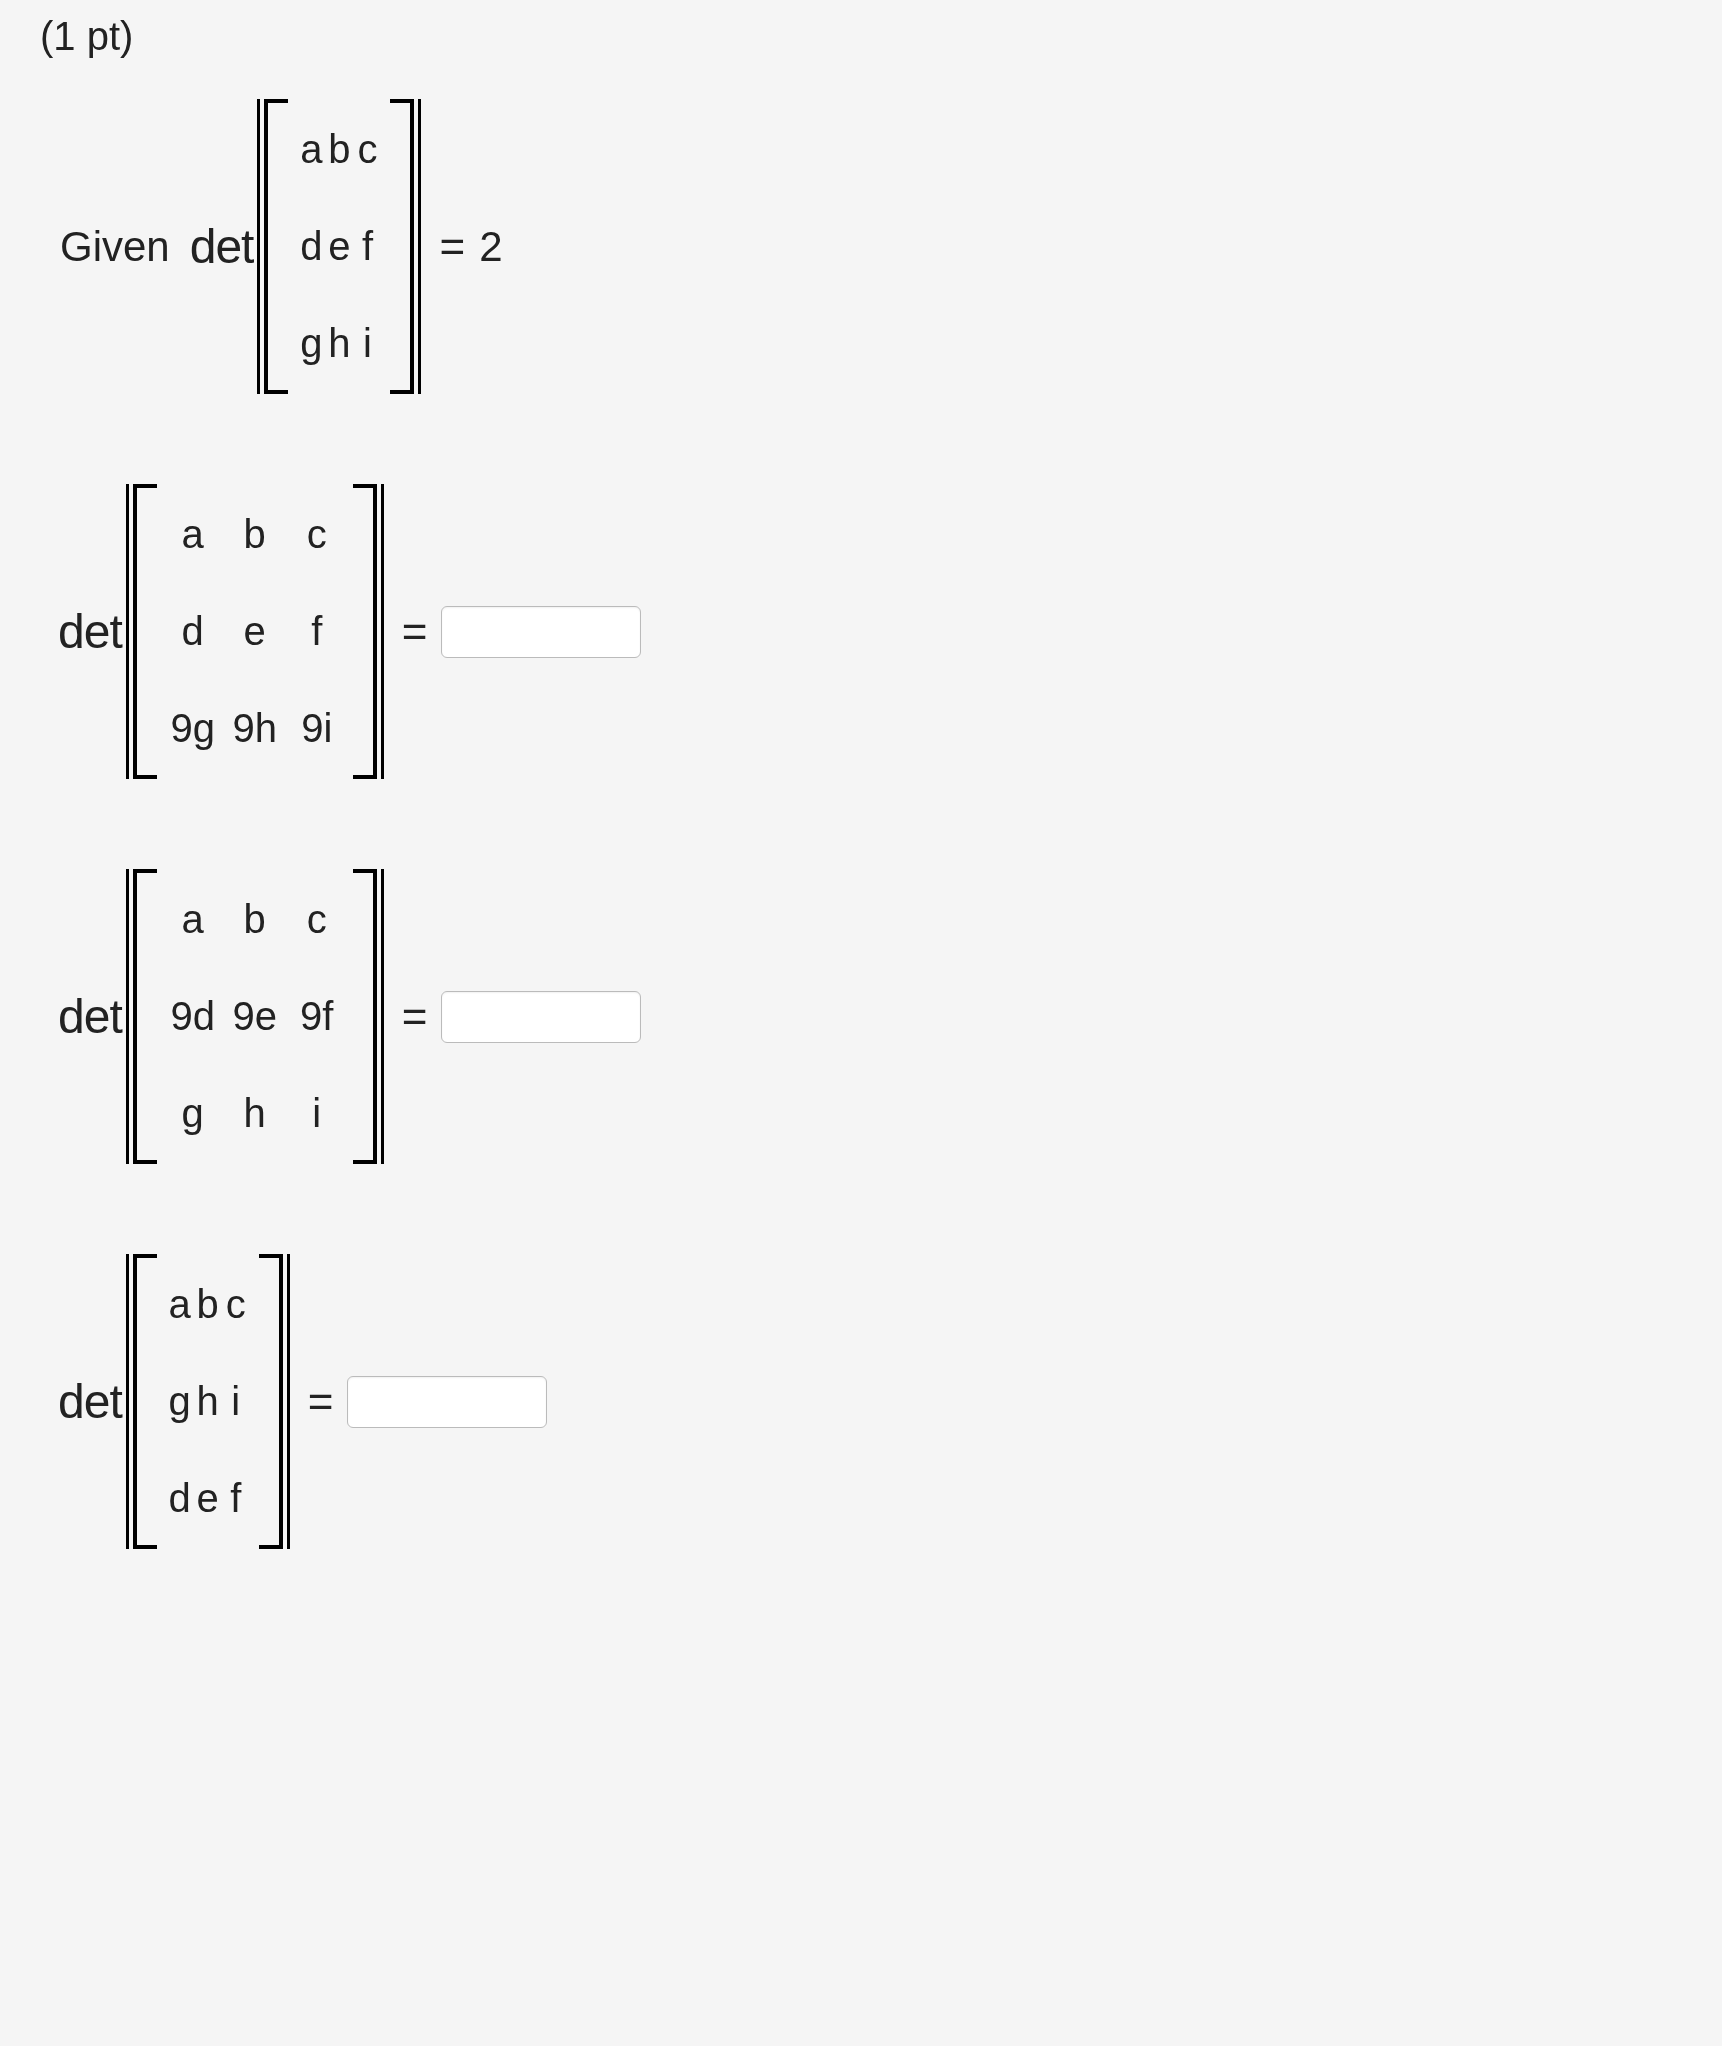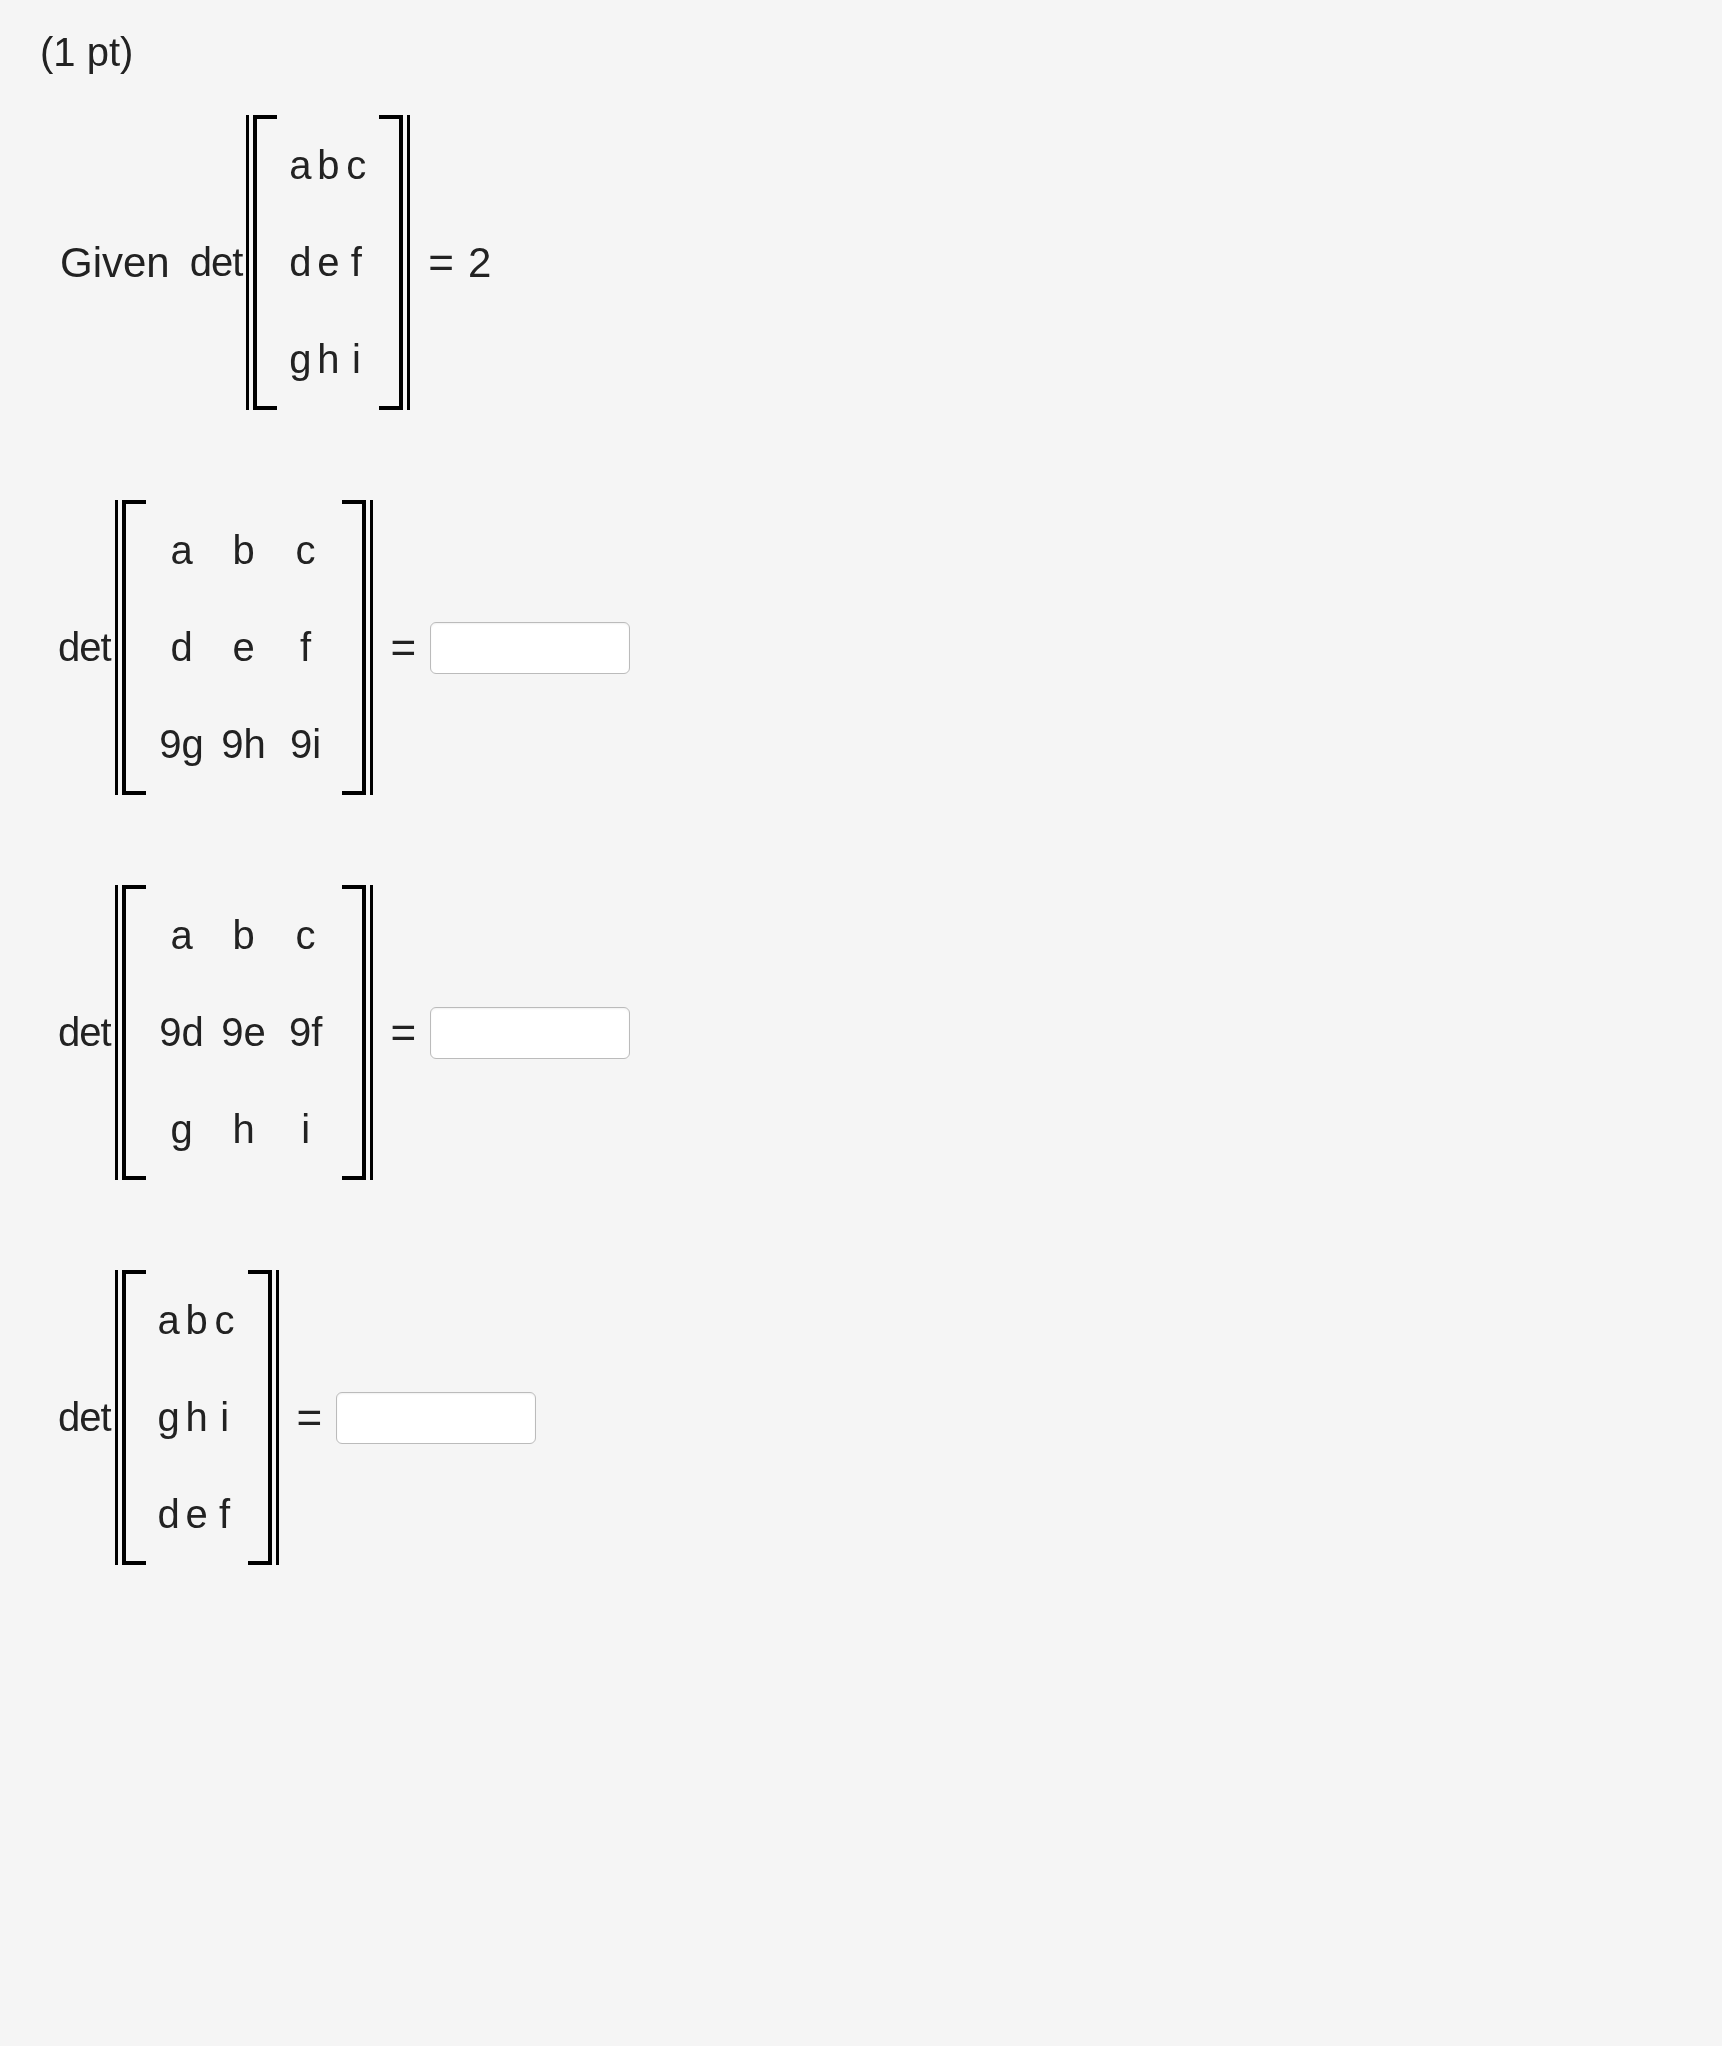--- a/index.html
+++ b/index.html
@@ -1,20 +1,20 @@
 <!DOCTYPE html>
 <html><head>
 <meta charset="utf-8">
 <style>
   html,body{margin:0;padding:0;background:#f5f5f5;font-family:Arial,Helvetica,sans-serif;color:#222}
-  .page{padding:30px 40px;width:1430px;box-sizing:border-box}
+  .page{padding:14px 40px;width:1430px;box-sizing:border-box}
   .pts{font-size:40px;margin-bottom:40px}
   .row{display:flex;align-items:center;margin-bottom:90px}
   .txt{font-size:42px;margin:0 20px}
-  .det{font-size:40px;letter-spacing:-1px}
+  .det{font-size:48px;letter-spacing:-1px}
   .eq{font-size:44px;margin:0 14px}
   
   .abs{display:flex;align-items:stretch}
   .abs-bar{width:3px;background:#000;margin:0 4px}
   
   .bracket{display:flex;align-items:stretch}
   .br-side{position:relative;width:20px}
   .br-side::before,.br-side::after{content:"";position:absolute;width:20px;height:4px;background:#000}
   .br-side::before{top:0}
   .br-side::after{bottom:0}

